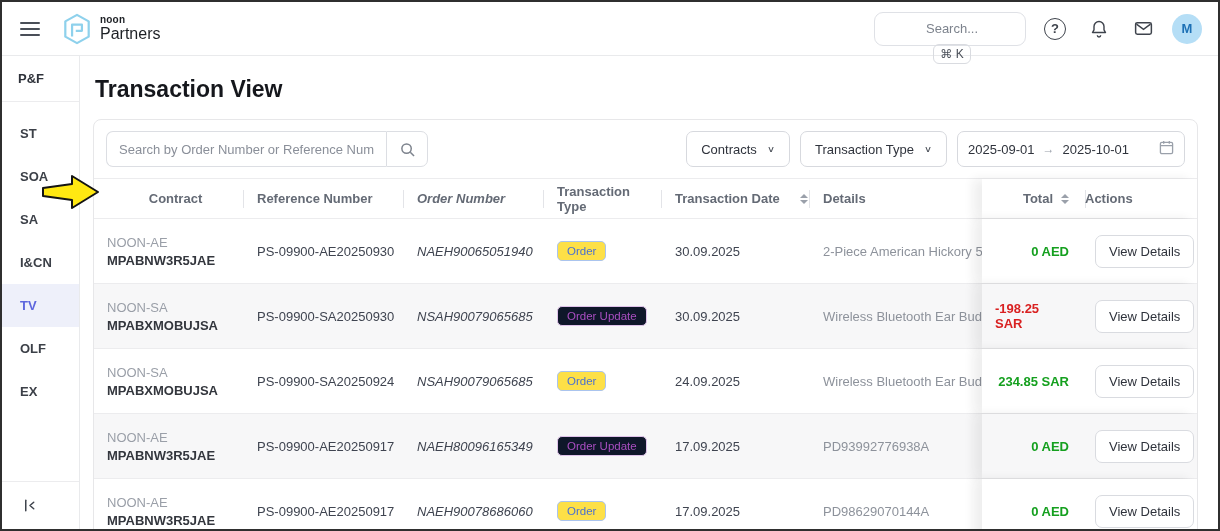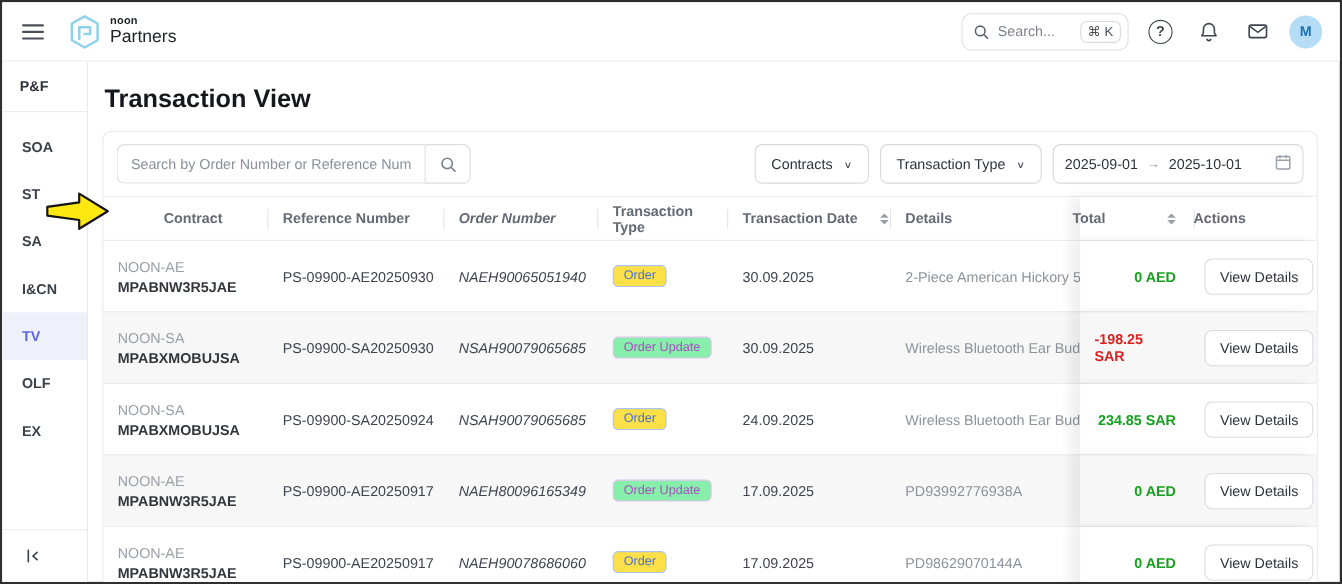--- a/index.html
+++ b/index.html
@@ -10,21 +10,21 @@
   
   .topbar { height:54px; flex:0 0 54px; display:flex; align-items:center; padding:0 16px 0 18px; border-bottom:1px solid #e9eaec; background:#fff; }
   .hamburger { width:20px; display:flex; flex-direction:column; gap:4px; cursor:pointer; margin-right:22px; }
   .hamburger span { display:block; height:2px; background:#4a4f58; border-radius:1px; }
   .logo { display:flex; align-items:center; gap:8px; }
   .logo svg { width:30px; height:32px; }
   .logo-text { display:flex; flex-direction:column; line-height:1; }
   .logo-noon { font-size:10px; font-weight:700; color:#1d2025; letter-spacing:.2px; }
   .logo-partners { font-size:16px; font-weight:500; color:#1d2025; margin-top:1px; }
   .topbar-right { margin-left:auto; display:flex; align-items:center; gap:14px; }
-  .search-pill { display:flex; align-items:center; gap:8px; height:34px; width:152px; border:1px solid #dfe1e6; border-radius:9px; padding:0 6px 0 10px; background:#fff; cursor:text; }
+  .search-pill { display:flex; align-items:center; gap:8px; height:34px; width:152px; border:1px solid #dfe1e6; border-radius:9px; padding:0 6px 0 10px; background:#fff; cursor:text;flex-direction:column; }
   .search-pill .ph { font-size:13px; color:#7d838d; flex:1; }
   .kbd { border:1px solid #d9dbe0; border-radius:6px; padding:2px 6px; font-size:12px; color:#4a4f58; white-space:nowrap; }
   .icon-btn { width:30px; height:30px; display:flex; align-items:center; justify-content:center; cursor:pointer; }
   .help-circle { width:22px; height:22px; border:1.6px solid #3e434c; border-radius:50%; display:flex; align-items:center; justify-content:center; font-size:13px; font-weight:700; color:#3e434c; }
   .avatar { width:30px; height:30px; border-radius:50%; display:flex; align-items:center; justify-content:center; font-size:13px; font-weight:700; cursor:pointer; }
 
   
   .page-body { flex:1; display:flex; min-height:0; }
   .sidebar { width:78px; flex:0 0 78px; border-right:1px solid #e9eaec; display:flex; flex-direction:column; background:#fff; }
   .side-pf { height:46px; display:flex; align-items:center; padding-left:16px; font-size:13px; font-weight:700; color:#2e323a; border-bottom:1px solid #ececee; cursor:pointer; }
@@ -67,28 +67,28 @@
   .c-actions { width:112px; padding-left:10px; }
 
   .thead .cell { font-weight:600; color:#646a75; position:relative; }
   .thead .cell:not(.c-details):not(.c-actions)::after { content:""; position:absolute; right:0; top:11px; height:18px; width:1px; background:#e3e4e8; }
   .thead .fixed-cells .c-total::after { right:auto; left:100%; }
   .sort-icon { display:inline-flex; flex-direction:column; gap:2px; margin-left:8px; }
   .sort-icon i { width:0; height:0; border-left:4px solid transparent; border-right:4px solid transparent; }
   .sort-icon i.up { border-bottom:4px solid #9aa0aa; }
   .sort-icon i.down { border-top:4px solid #9aa0aa; }
   .c-date.hdr { justify-content:space-between; padding-right:2px;text-align:right; }
-  .c-total.hdr-total { font-weight:600;gap:48px; }
+  .c-total.hdr-total { font-weight:600; }
 
   .contract-l1 { color:#9a9fa8; }
   .contract-l2 { color:#33363d; font-weight:700; }
 
   .badge { font-size:11.5px; padding:3px 9px; border-radius:5px; border:1px solid; white-space:nowrap; }
   .badge.blue { color:#4b71d0; border-color:#aac4ee; background:#fde047; }
-  .badge.purple { color:#a94ec0; border-color:#dfc2ea; background:#86efac; }
+  .badge.purple { color:#a94ec0; border-color:#dfc2ea; background:#0f172a; }
   .total-green { color:#15a01f; }
   .total-red { color:#d92121; }
   .view-btn { padding:8px 13px; border:1px solid #d9dbe0; border-radius:7px; background:#fff; font-size:13px; color:#2f333c; cursor:pointer; font-family:inherit; white-space:nowrap; }
 
   
   .annot-arrow { position:absolute; left:39px; top:171px; z-index:50; pointer-events:none; }
 </style>
 </head>
 <body>
 
@@ -136,22 +136,22 @@
       </div>
       <div class="avatar" id="avatar" style="background: rgb(181, 222, 246); color: rgb(28, 112, 181);">M</div>
     </div>
   </header>
 
   <div class="page-body">
 
     <nav class="sidebar">
       <div class="side-pf">P&amp;F</div>
       <div class="side-items" id="side-items">
+        <div class="side-item">ST</div>
         <div class="side-item">SOA</div>
-        <div class="side-item">ST</div>
         <div class="side-item">SA</div>
         <div class="side-item">I&amp;CN</div>
         <div class="side-item active">TV</div>
         <div class="side-item">OLF</div>
         <div class="side-item">EX</div>
       </div>
       <div class="side-collapse">
         <svg width="15" height="15" viewBox="0 0 16 16">
             <path d="M4 2.5v11" stroke="#3e434c" stroke-width="1.6" stroke-linecap="round"></path>
             <path d="M12.5 4.5 8.5 8l4 3.5" fill="none" stroke="#3e434c" stroke-width="1.6" stroke-linecap="round" stroke-linejoin="round"></path>

